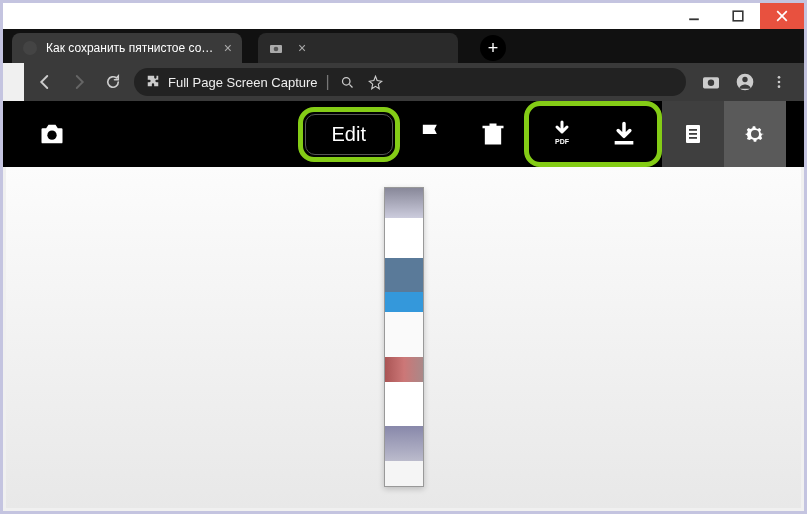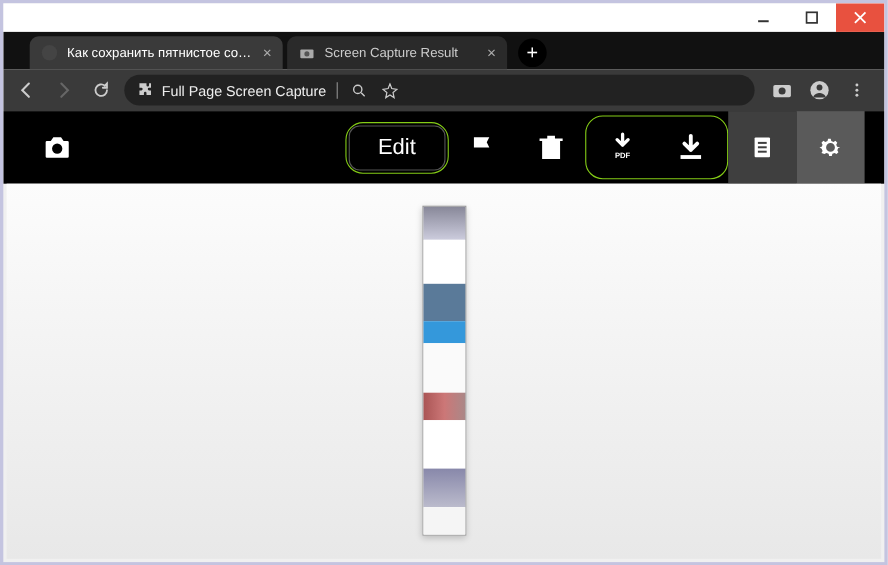--- a/index.html
+++ b/index.html
@@ -28,22 +28,22 @@
     color: #333;
   }
   .win-btn.close { background: #e8513f; color: #fff; }
   .win-btn svg { width: 12px; height: 12px; }
   
   .tabstrip {
     height: 34px;
     background: #111;
     display: flex;
     align-items: flex-end;
-    padding-left: 24px;
-    gap: 0;
+    padding-left: 9px;
+    gap: 12px;
   }
   .tab {
     height: 30px;
     background: #2a2a2a;
     color: #ccc;
     display: flex;
     align-items: center;
     padding: 0 10px;
     font-size: 12px;
     border-top-left-radius: 8px;
@@ -63,20 +63,21 @@
     margin-left: 6px; margin-bottom: 2px; font-size: 18px; font-weight: 300;
   }
   
   .addrbar {
     height: 38px;
     background: #3a3a3a;
     display: flex;
     align-items: center;
     padding: 0 8px;
     gap: 8px;
+    margin-left: 21px;
   }
   .nav-btn { color: #bbb; width: 26px; height:26px; display:flex;align-items:center;justify-content:center; }
   .nav-btn.disabled { color: #666; }
   .omnibox {
     flex: 1;
     height: 28px;
     background: #222;
     border-radius: 14px;
     display: flex;
     align-items: center;
@@ -108,21 +109,21 @@
   .spacer { flex: 1; }
   .edit-btn {
     padding: 8px 26px;
     border: 1px solid #555;
     border-radius: 10px;
     color: #fff;
     font-size: 20px;
     background: #000;
   }
   .hl-red {
-    border: 1px solid #84cc16;
+    border: 5px solid #84cc16;
     border-radius: 16px;
     padding: 2px;
     display: flex;
     align-items: center;
   }
   .hl-group { display:flex; gap:0; }
   .right-tools { display:flex; }
   .right-tool {
     width: 62px; height: 66px;
     display:flex; align-items:center; justify-content:center;
@@ -188,21 +189,20 @@
     <span class="title">Как сохранить пятнистое сокро</span>
     <span class="close-x">×</span>
   </div>
   <div class="tab">
     <span class="favicon">
       <svg viewBox="0 0 16 16">
           <rect x="2" y="5" width="12" height="8" rx="1" fill="#aaa"></rect>
           <circle cx="8" cy="9" r="2.3" fill="#555"></circle>
         </svg>
     </span>
-    <span class="title">Screen Capture Result</span>
     <span class="close-x">×</span>
   </div>
   <div class="newtab">+</div>
 </div>
 
 <div class="addrbar">
   <div class="nav-btn">
     <svg width="18" height="18" viewBox="0 0 24 24">
         <path d="M15 4l-8 8 8 8" stroke="#ccc" stroke-width="2.5" fill="none" stroke-linecap="round"></path>
       </svg>

